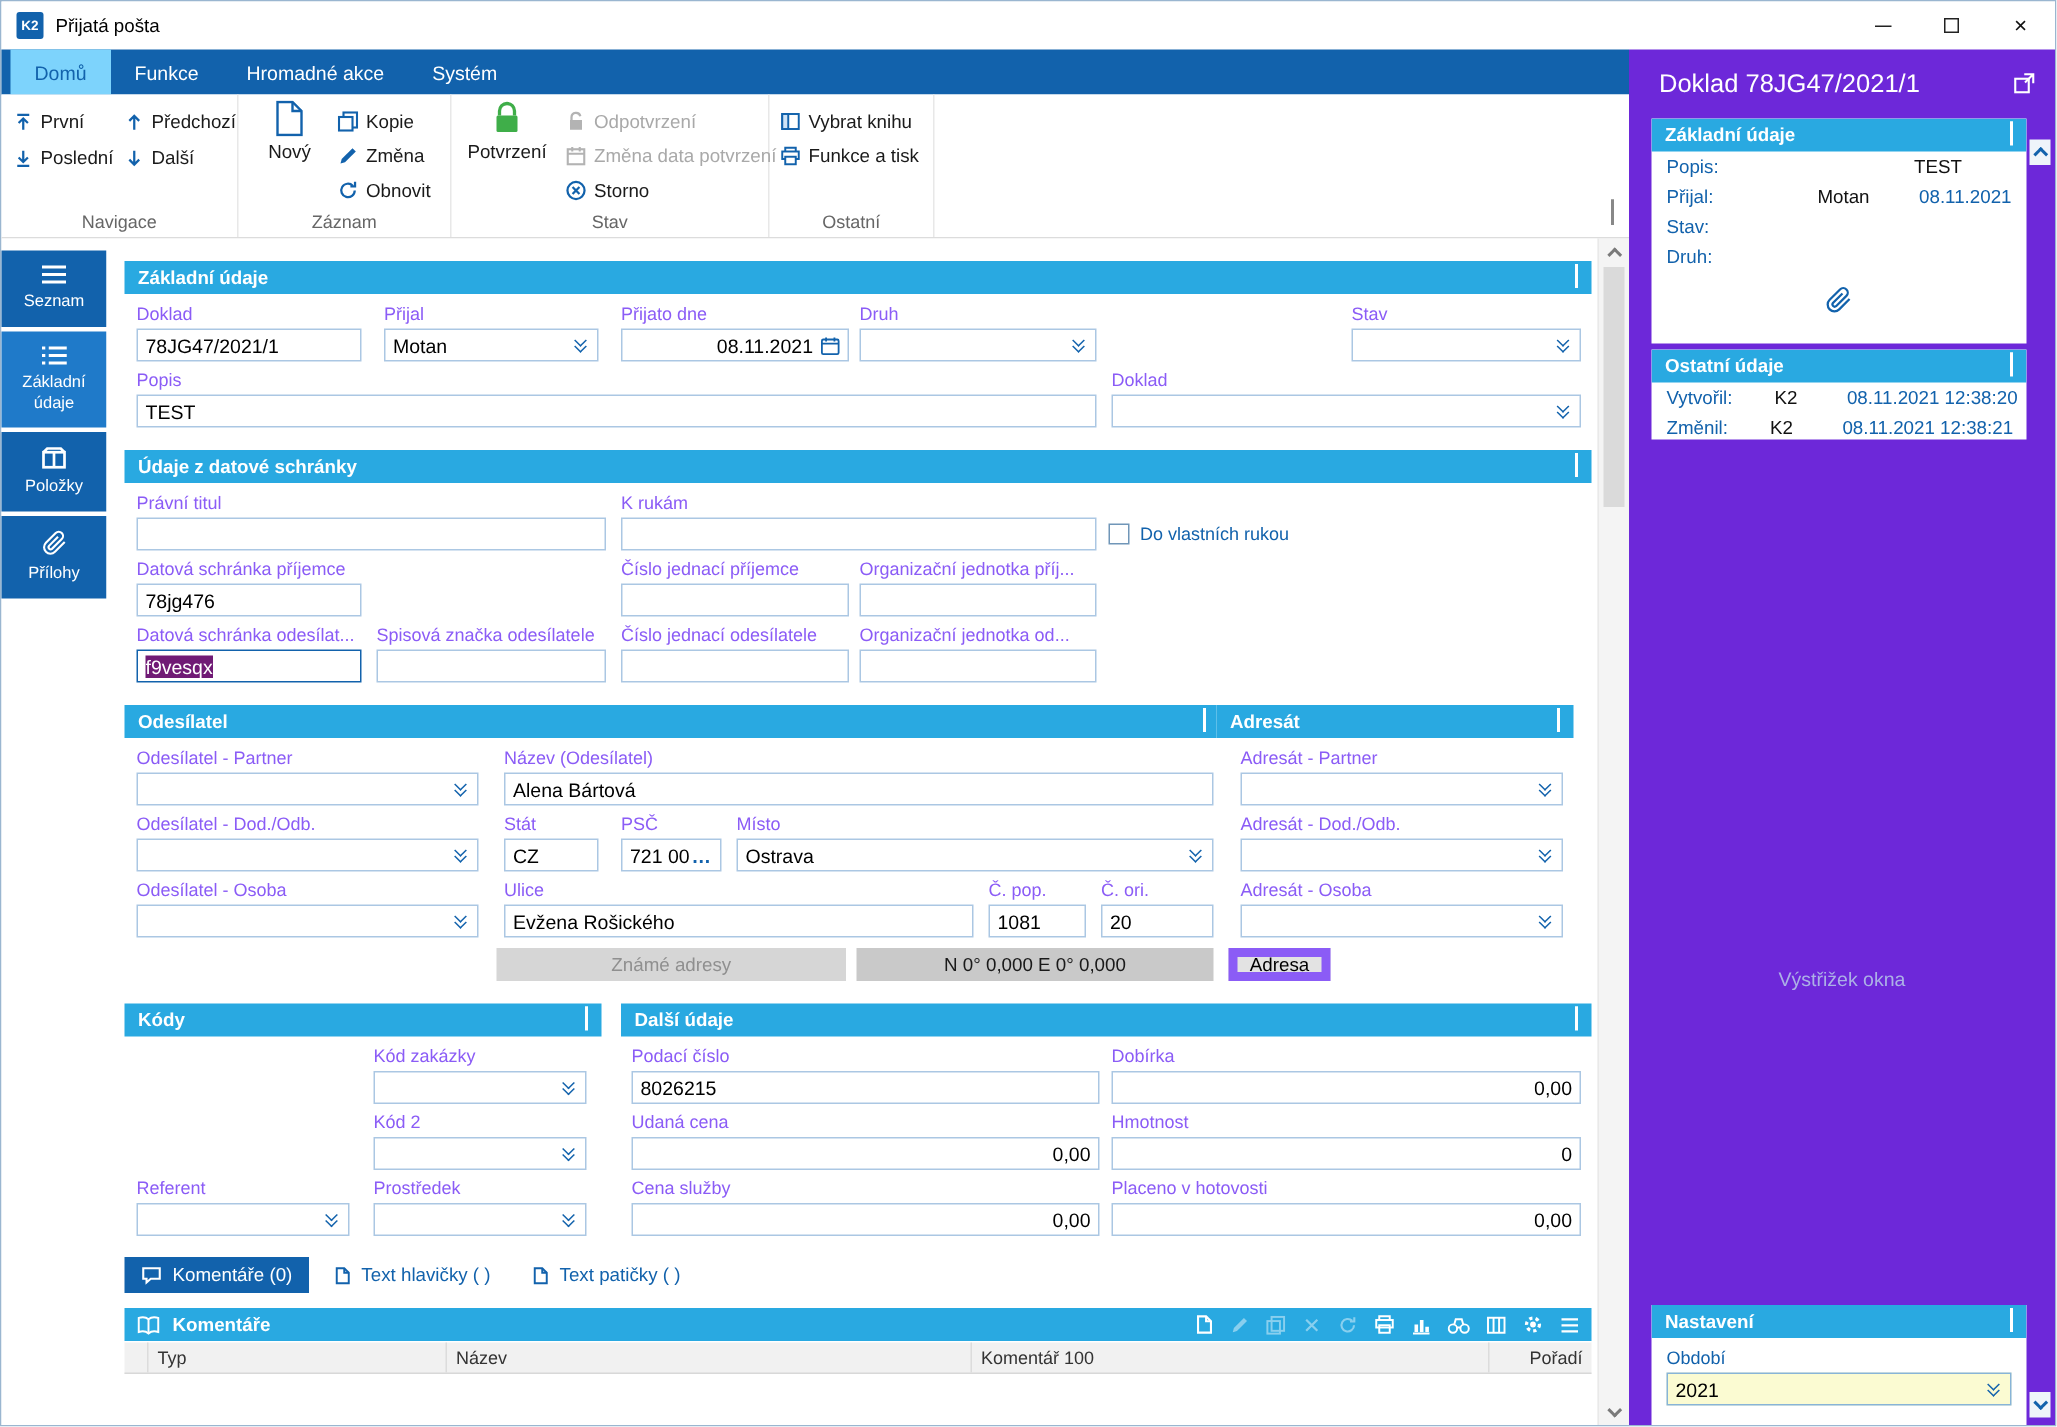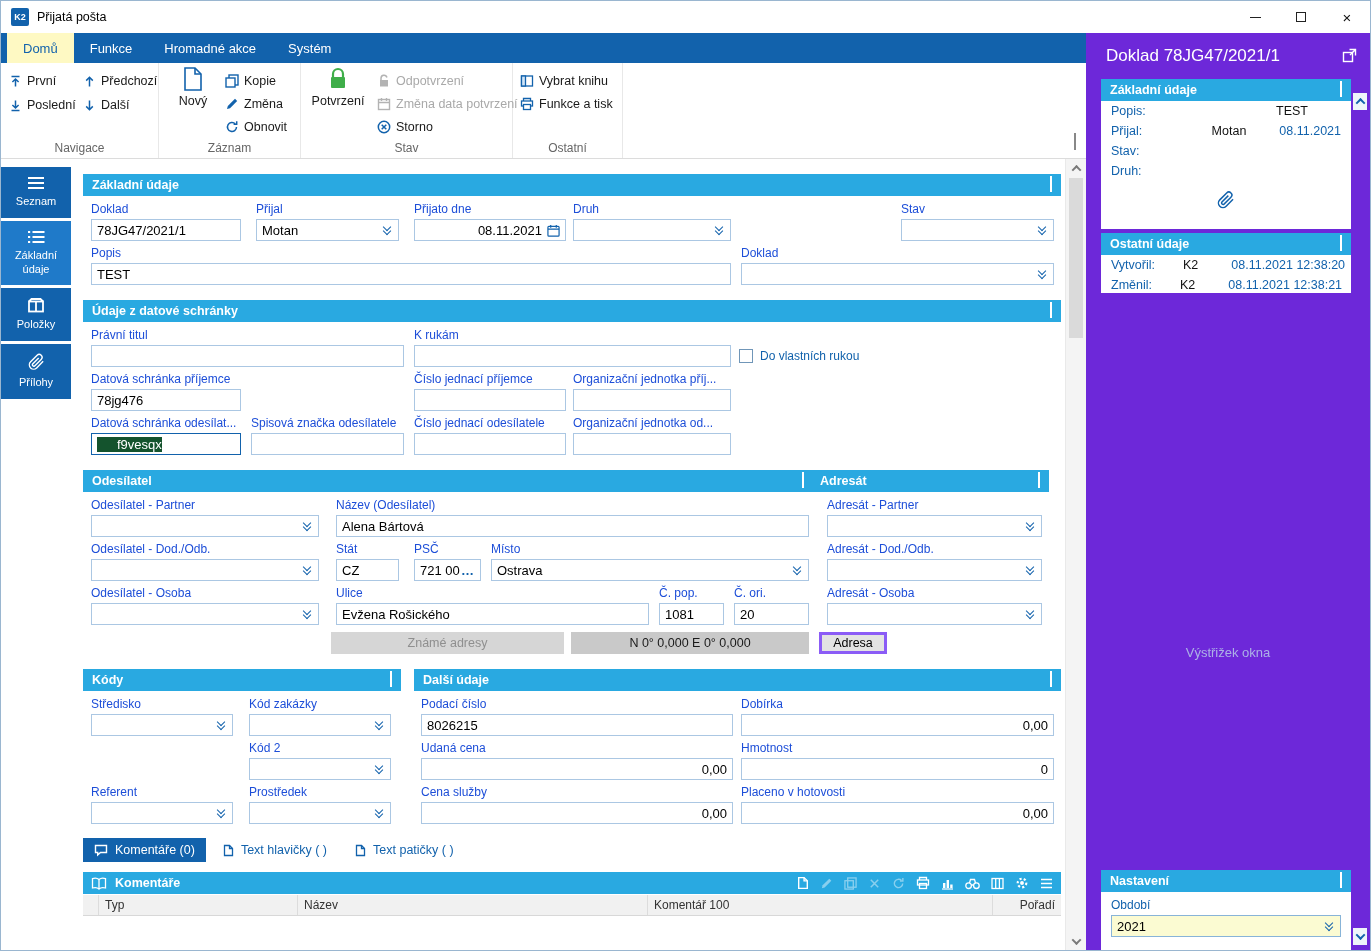--- a/index.html
+++ b/index.html
@@ -13,21 +13,21 @@
   .apptitle { font-size:12.5px; }
   .wbtns { margin-left:auto; display:flex; height:32px; }
   .wbtn { width:46px; display:flex; align-items:center; justify-content:center; cursor:pointer; }
   .minline { width:11px; height:1px; background:#222; }
   .maxbox { width:10px; height:10px; border:1px solid #222; }
   .closex { font-size:15px; color:#111; line-height:1; }
 
   
   .rtabs { position:absolute; top:32px; left:0; width:1085px; height:30px; background:#1262ac; display:flex; padding-left:6px; }
   .rtab { padding:0 16px; display:flex; align-items:center; color:#fff; font-size:13px; cursor:pointer; white-space:nowrap; }
-  .rtab.active { background:#fef9c3; color:#1262ac; }
+  .rtab.active { background:#7dd3fc; color:#1262ac; }
   .rbody { position:absolute; top:62px; left:0; width:1085px; height:96px; background:#fff; border-bottom:1px solid #dcdcdc; display:flex; }
   .rgroup { position:relative; border-right:1px solid #e8e8e8; height:100%; flex:0 0 auto; }
   .rglabel { position:absolute; bottom:3px; left:0; right:0; text-align:center; color:#666; font-size:12px; }
   .rbtn { position:absolute; display:flex; align-items:center; gap:5px; height:22px; font-size:12.5px; color:#1a1a1a; cursor:pointer; white-space:nowrap; }
   .rbtn.dis { color:#a9a9a9; cursor:default; }
   .rbig { position:absolute; display:flex; flex-direction:column; align-items:center; gap:3px; font-size:12.5px; color:#1a1a1a; cursor:pointer; text-align:center; }
   .cu { width:7px; height:7px; border-left:2px solid currentColor; border-top:2px solid currentColor; transform:rotate(45deg) translate(1px,1px); }
   .cd { width:7px; height:7px; border-right:2px solid currentColor; border-bottom:2px solid currentColor; transform:rotate(45deg) translate(-1px,-1px); }
   .ribchv { position:absolute; right:10px; bottom:8px; color:#888; cursor:pointer; }
 
@@ -35,36 +35,36 @@
   .sidebar { position:absolute; left:0; top:158px; width:70px; bottom:0; background:#fff; padding-top:8px; display:flex; flex-direction:column; gap:3px; }
   .sitem { background:#1262ac; color:#fff; display:flex; flex-direction:column; align-items:center; justify-content:center; gap:5px; font-size:11px; text-align:center; cursor:pointer; padding:9px 2px; line-height:1.25; }
   .sitem.active { background:#1f7ac9; }
 
   
   .content { position:absolute; left:70px; top:158px; width:994px; bottom:0; background:#fff; overflow:hidden; }
   .sec { position:absolute; background:#fff; }
   .sec-h { height:22px; background:#29a9e1; color:#fff; display:flex; align-items:center; padding:0 9px; font-size:12.5px; font-weight:bold; }
   .sec-h .coll { margin-left:auto; color:#fff; cursor:pointer; }
   .fld { position:absolute; }
-  .lbl { color:#1d4ed8; font-size:12px; margin-bottom:3px; white-space:nowrap; }
+  .lbl { color:#8b5cf6; font-size:12px; margin-bottom:3px; white-space:nowrap; }
   .ctrl { height:22px; border:1px solid #abc7e3; background:#fff; display:flex; align-items:center; padding:0 5px; font-size:13px; cursor:text; }
   .ctrl .val { overflow:hidden; white-space:nowrap; }
   .ctrl.num { justify-content:flex-end; }
   .ddi { margin-left:auto; width:11px; height:12px; position:relative; flex:0 0 auto; cursor:pointer; }
   .ddi::before,.ddi::after { content:""; position:absolute; left:2px; width:5px; height:5px; border-right:1.5px solid #1262ac; border-bottom:1.5px solid #1262ac; transform:rotate(45deg); }
   .ddi::before { top:0; } .ddi::after { top:4px; }
-  .sel { background:#14532d; color:#fff;padding-left:20px; }
+  .sel { background:#701a75; color:#fff; }
   .cbrow { position:absolute; display:flex; align-items:center; gap:7px; }
   .cb { width:14px; height:14px; border:1px solid #7096b8; background:#fff; cursor:pointer; }
   .cb-lbl { color:#1262ac; font-size:12px; }
   .dots { margin-left:auto; color:#1262ac; font-weight:bold; letter-spacing:1px; cursor:pointer; }
   .gbtn { position:absolute; height:22px; display:flex; align-items:center; justify-content:center; font-size:12.5px; cursor:pointer; }
   .b-known { background:#d6d6d6; color:#8f8f8f; }
   .b-gps { background:#c9c9c9; color:#1a1a1a; }
-  .b-addr { background:#e3e3e3; border:3px solid #8b5cf6; color:#000; }
+  .b-addr { background:#e3e3e3; border:6px solid #8b5cf6; color:#000; }
 
   
   .btabs { position:absolute; left:12px; top:679px; display:flex; gap:6px; }
   .btab { height:24px; display:flex; align-items:center; gap:7px; padding:0 11px; font-size:12.5px; color:#1262ac; background:#fff; cursor:pointer; }
   .btab.active { background:#1262ac; color:#fff; }
   .cm { position:absolute; left:12px; top:713px; width:978px; bottom:0; }
   .cm-h { height:22px; background:#29a9e1; display:flex; align-items:center; padding:0 8px; gap:8px; color:#fff; font-size:12.5px; font-weight:bold; }
   .cm-tools { margin-left:auto; display:flex; align-items:center; gap:11px; }
   .cm-tools > * { display:block; cursor:pointer; }
   .faint { opacity:.45; }
@@ -489,27 +489,20 @@
           </div>
       </div>
       <div class="gbtn b-addr" style="left:8px;top:162px;width:68px">Adresa</div>
     </div>
 
     <div class="sec" style="left:12px;top:510px;width:318px;height:162px">
       <div class="sec-h">
           <span>Kódy</span>
           <span class="coll"><span class="cu"></span></span>
         </div>
-      <div class="fld" style="left:8px;top:28px;width:142px">
-        <div class="lbl">Středisko</div>
-        <div class="ctrl">
-            <span class="val"></span>
-            <span class="ddi"></span>
-          </div>
-      </div>
       <div class="fld" style="left:166px;top:28px;width:142px">
         <div class="lbl">Kód zakázky</div>
         <div class="ctrl">
             <span class="val"></span>
             <span class="ddi"></span>
           </div>
       </div>
       <div class="fld" style="left:166px;top:72px;width:142px">
         <div class="lbl">Kód 2</div>
         <div class="ctrl">

